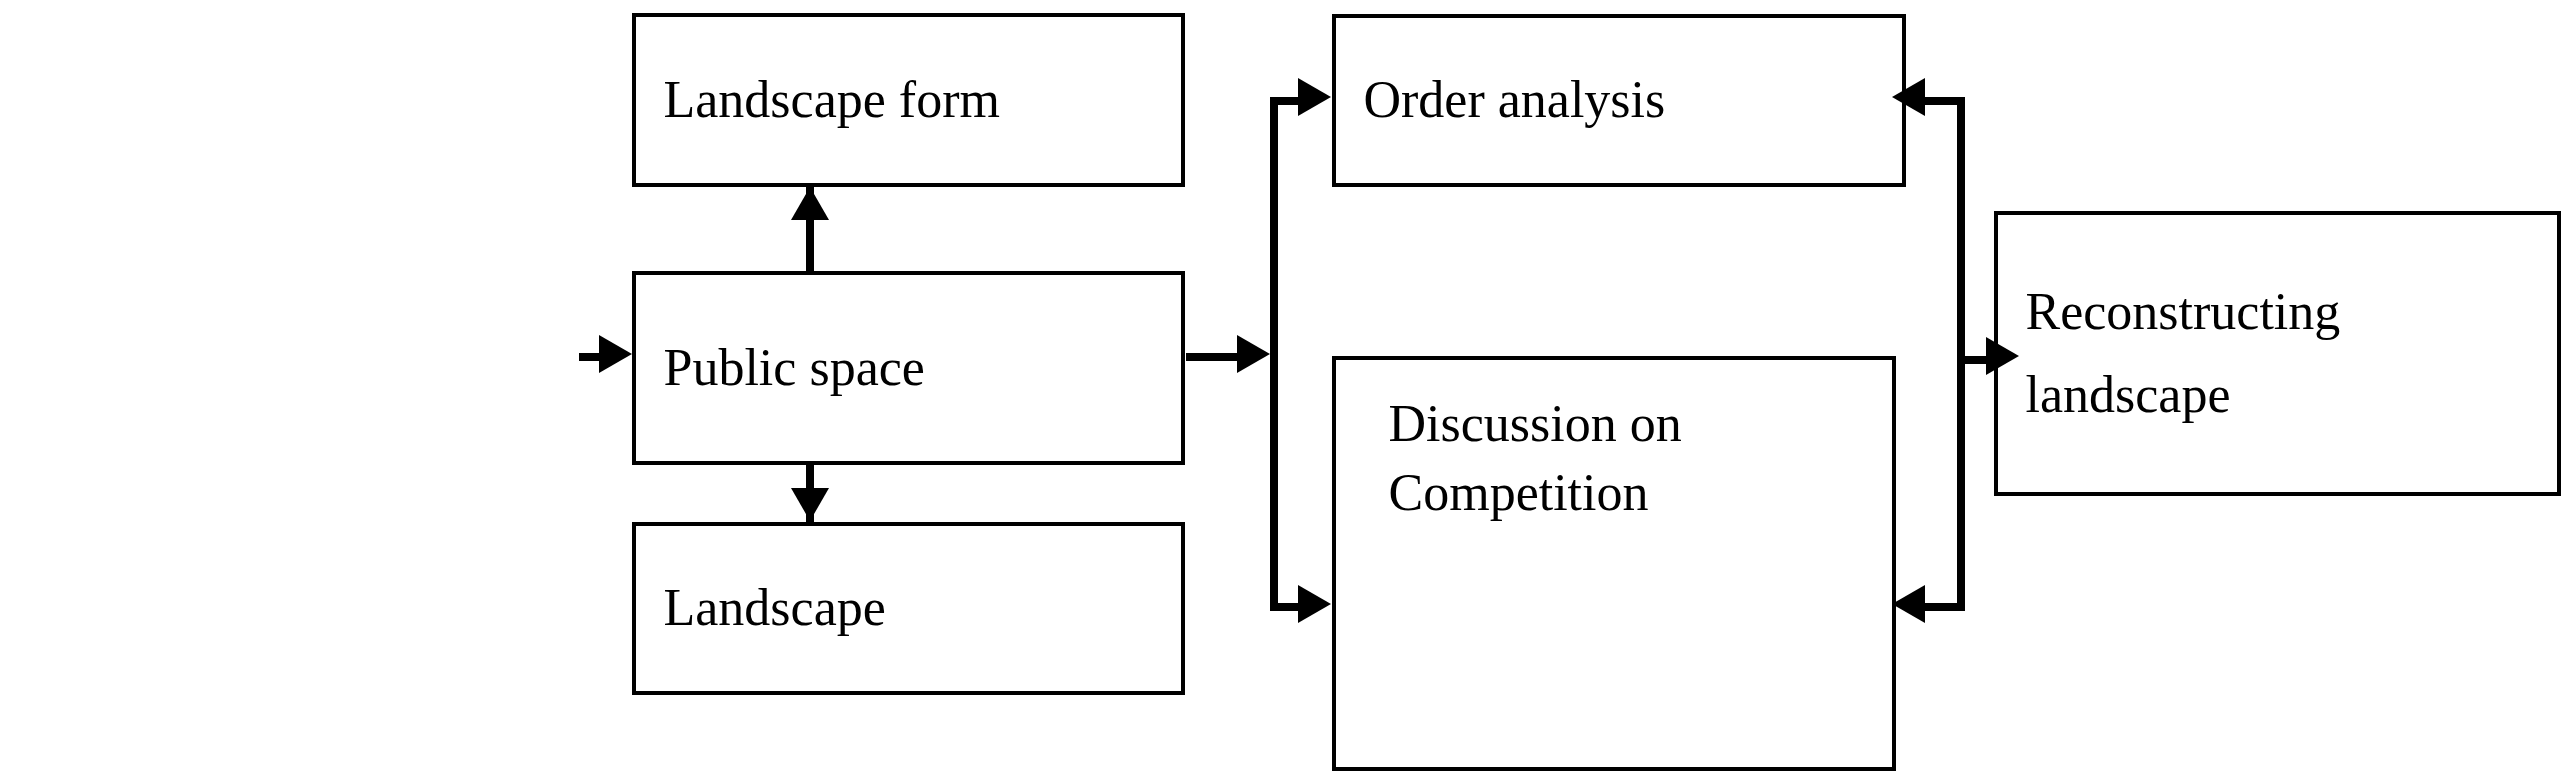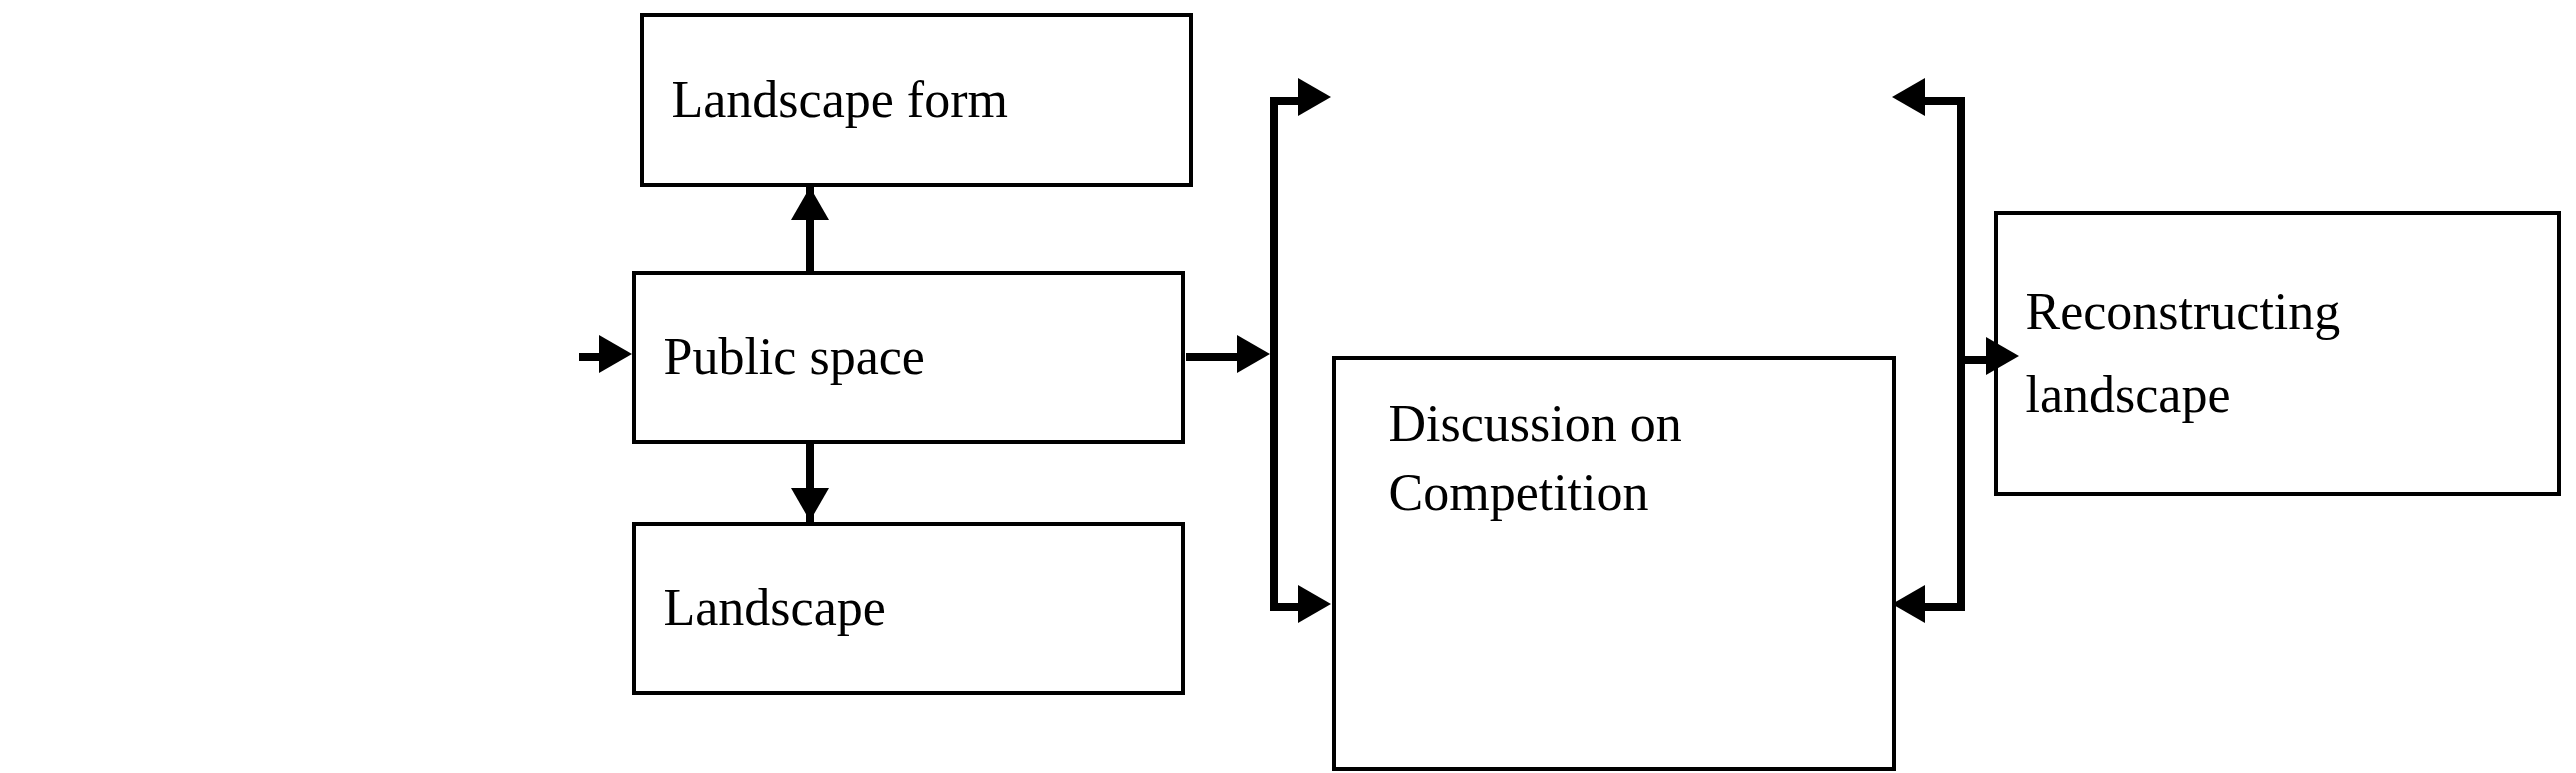--- a/index.html
+++ b/index.html
@@ -33,22 +33,22 @@
     z-index: 2;
   }
   .node .node-label {
     display: block;
     padding-left: 27.5px;
     padding-right: 14.5px;
   }
 
   
   #node-public-landscape { left: 11px;   top: 271px;  width: 568px;  height: 173px; }
-  #node-landscape-form   { left: 632px;  top: 13px;   width: 553px;  height: 174px; margin-left: 8px; }
-  #node-public-space     { left: 632px;  top: 271px;  width: 553px;  height: 173px; }
+  #node-landscape-form   { left: 632px;  top: 13px;   width: 553px;  height: 174px; }
+  #node-public-space     { left: 632px;  top: 271px;  width: 553px;  height: 194px; }
   #node-landscape        { left: 632px;  top: 522px;  width: 553px;  height: 173px; }
   #node-order-analysis   { left: 1332px; top: 13.7px;   width: 574px;  height: 173px; }
   #node-discussion       { left: 1332px; top: 356px;  width: 564px;  height: 415px; }
   #node-reconstructing   { left: 1994px; top: 211px;  width: 567px;  height: 285px; }
 
   
   #node-discussion { justify-content: flex-start; padding-left: 25px; }
   #node-discussion .node-label { padding-top: 30px; }
 
   
@@ -139,20 +139,23 @@
   </div>
 
   <div class="node" id="node-public-space">
     <span class="node-label">Public space</span>
   </div>
 
   <div class="node" id="node-landscape">
     <span class="node-label">Landscape</span>
   </div>
 
+  <div class="node" id="node-order-analysis">
+    <span class="node-label">Order analysis</span>
+  </div>
 
   <div class="node" id="node-discussion">
     <span class="node-label">Discussion on
 Competition</span>
   </div>
 
   <div class="node" id="node-reconstructing">
     <span class="node-label">Reconstructing
 landscape</span>
   </div>

